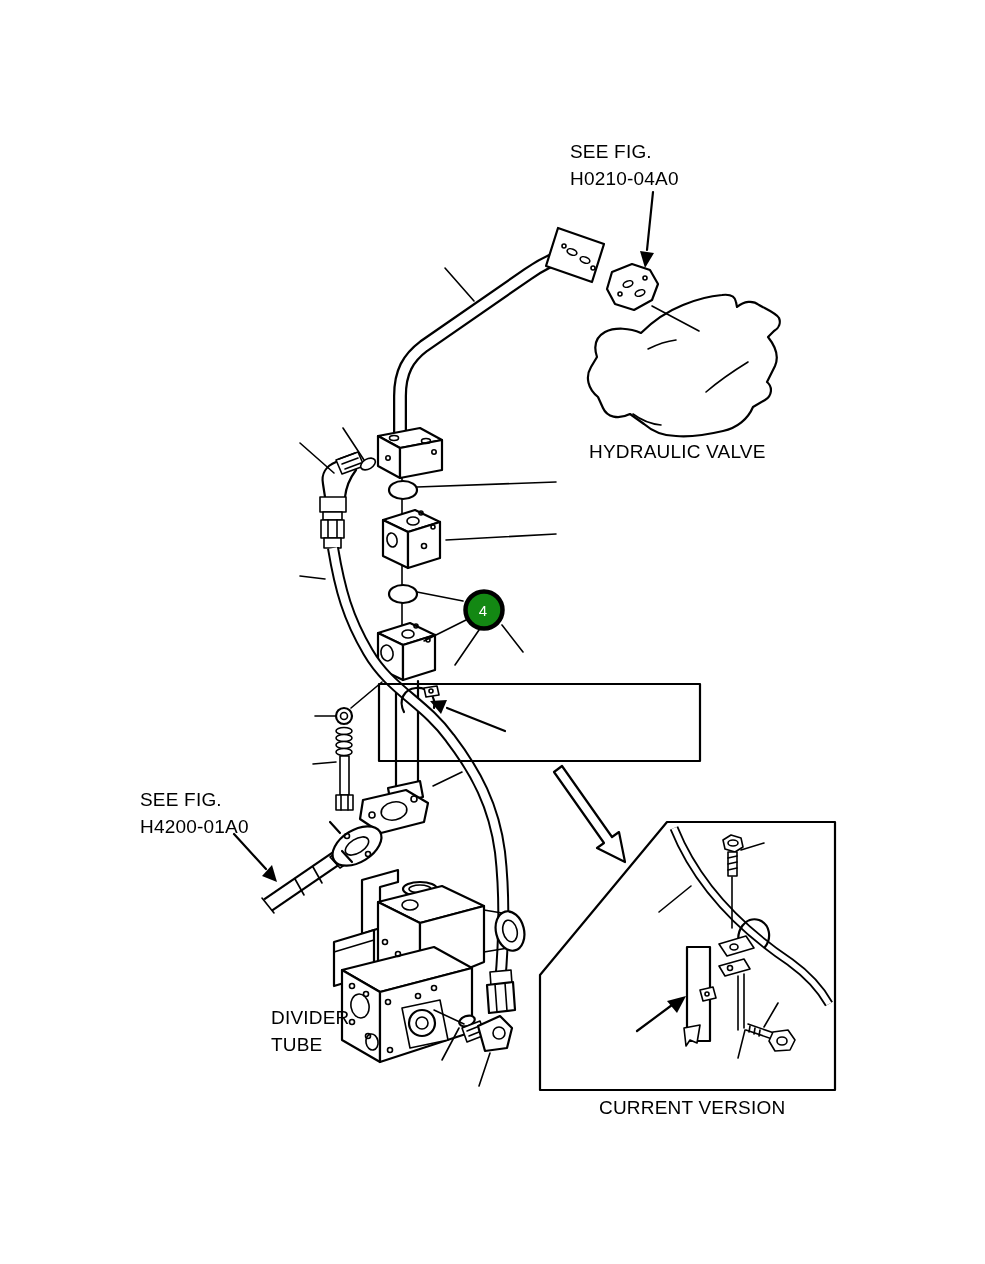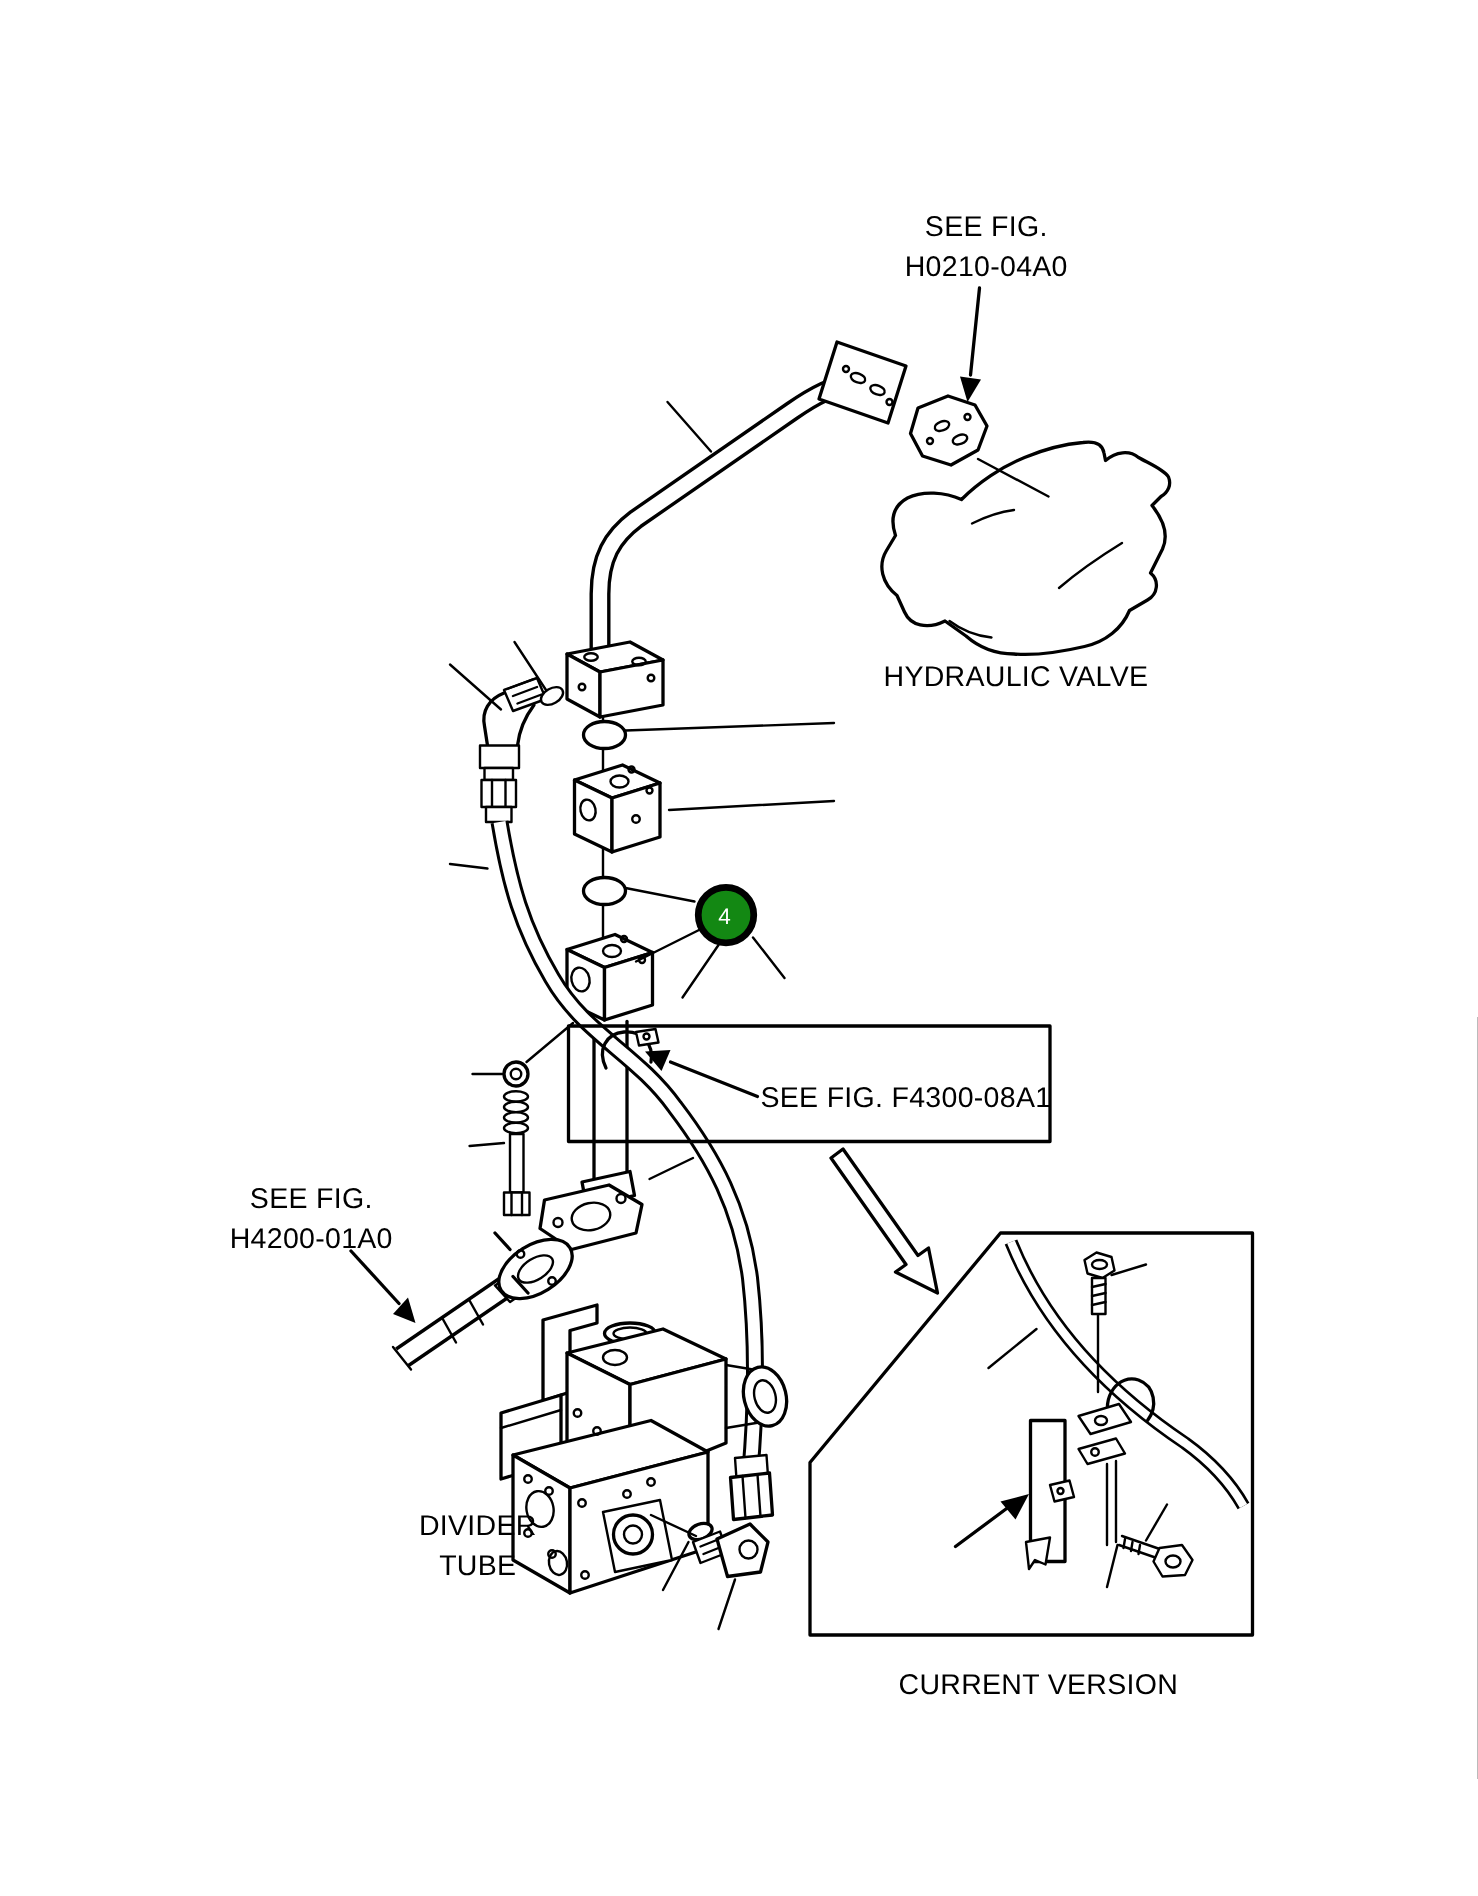--- a/index.html
+++ b/index.html
@@ -1,20 +1,20 @@
 <!DOCTYPE html>
 <html><head>
 <meta charset="utf-8">
 <style>
   html,body{margin:0;padding:0;background:#888;}
   .canvas{position:relative;width:985px;height:1264px;background:#fff;overflow:hidden;margin:0 auto;
           font-family:"Liberation Sans",sans-serif;}
   .canvas svg{position:absolute;left:0;top:0;}
   .lbl{position:absolute;color:#000;font-size:19px;line-height:27px;letter-spacing:.2px;}
-  .center{text-align:center;}
+  .center{}
   .nowrap{white-space:nowrap;}
   
   .ln{stroke:#000;fill:none;stroke-width:2.2;stroke-linecap:round;stroke-linejoin:round;}
   .thin{stroke:#000;fill:none;stroke-width:1.6;stroke-linecap:round;stroke-linejoin:round;}
   .wf{stroke:#000;fill:#fff;stroke-width:2.2;stroke-linejoin:round;}
   .wfthin{stroke:#000;fill:#fff;stroke-width:1.6;stroke-linejoin:round;}
   .bf{fill:#000;stroke:none;}
   .pipeO{stroke:#000;fill:none;stroke-width:14;stroke-linecap:butt;}
   .pipeI{stroke:#fff;fill:none;stroke-width:9.5;stroke-linecap:butt;}
   .hoseO{stroke:#000;fill:none;stroke-width:12;stroke-linecap:butt;}
@@ -290,28 +290,27 @@
   </g>
 </svg>
 
   <div class="lbl center" style="left:570px;top:138px;width:175px;">
     <div>SEE FIG.</div>
     <div>H0210-04A0</div>
   </div>
 
   <div class="lbl nowrap" style="left:589px;top:438px;">HYDRAULIC VALVE</div>
 
-  <div class="lbl nowrap" style="left:507px;top:719px;">SEE FIG. F4300-08A1</div>
 
   <div class="lbl center" style="left:140px;top:786px;width:135px;">
     <div>SEE FIG.</div>
     <div>H4200-01A0</div>
   </div>
 
   <div class="lbl center" style="left:271px;top:1004px;width:95px;">
     <div>DIVIDER</div>
     <div>TUBE</div>
   </div>
 
 
-  <div class="lbl nowrap" style="left:599px;top:1094px;margin-top:16px;">CURRENT VERSION</div>
+  <div class="lbl nowrap" style="left:599px;top:1094px;">CURRENT VERSION</div>
 
 </div>
 
 </body></html>

